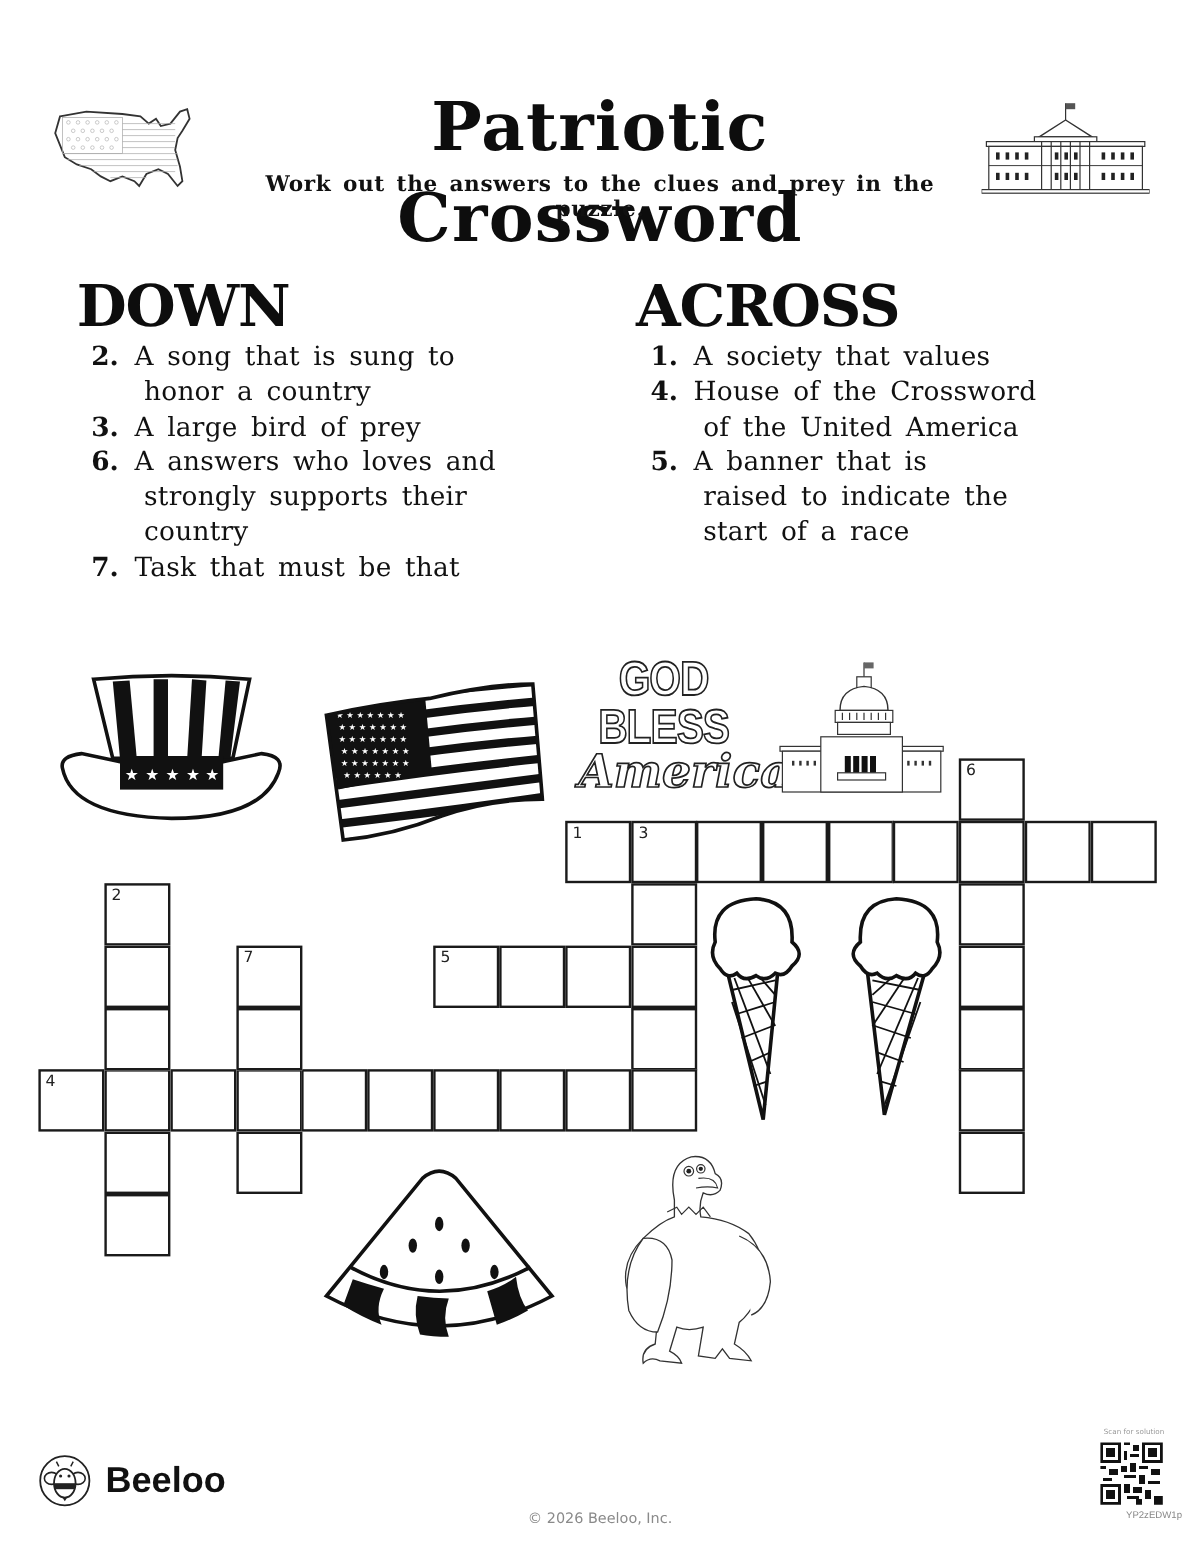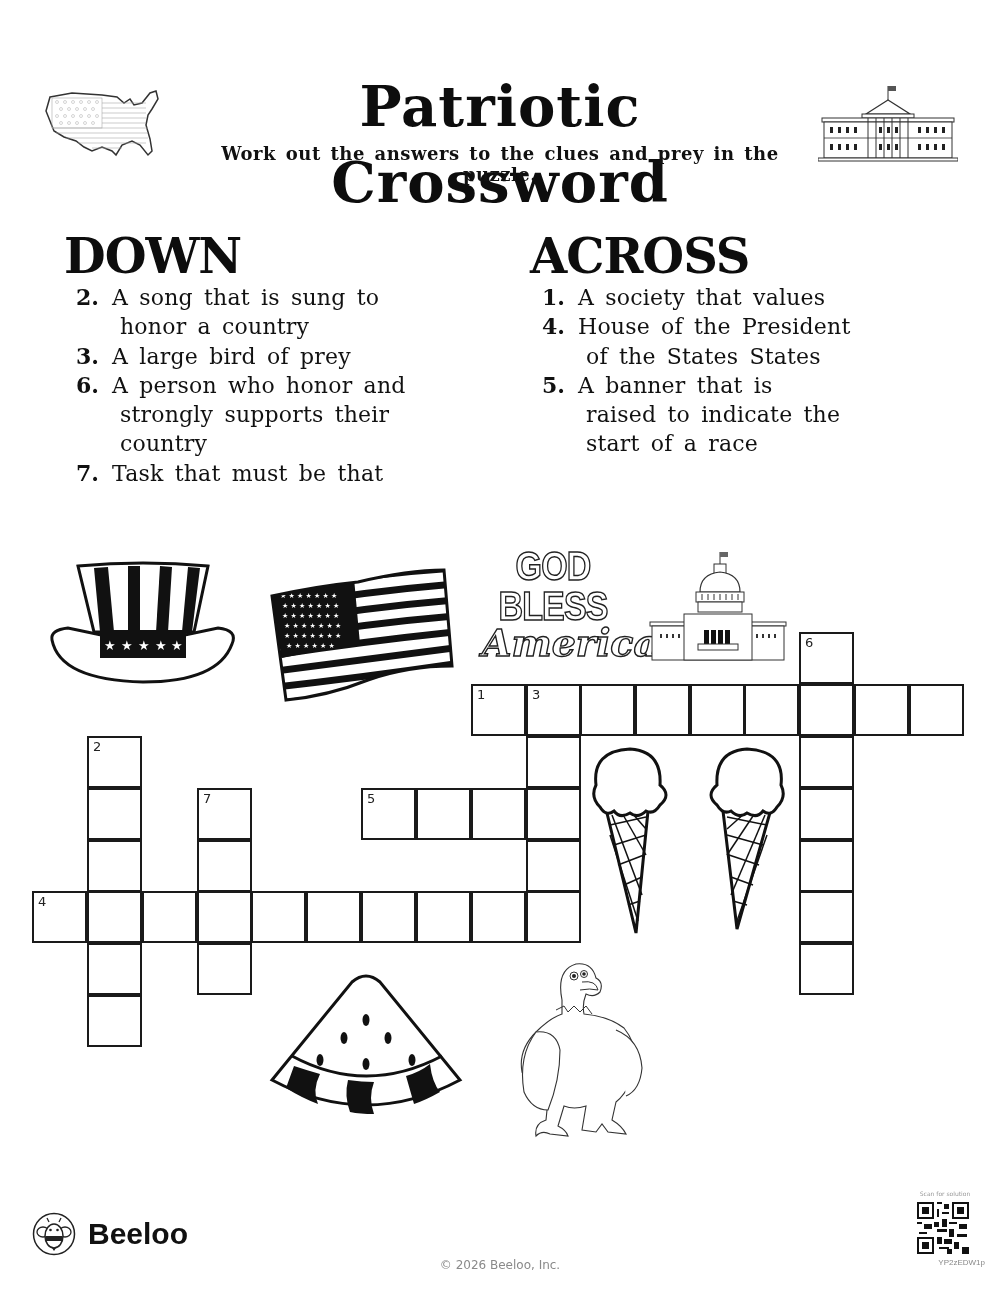--- a/index.html
+++ b/index.html
@@ -145,21 +145,21 @@
         <span style="margin-left:8px;">honor a country</span>
       </span>
     </div>
     <div class="clue">
       <span class="clue-num">3.</span>
       <span class="clue-text">A large bird of prey</span>
     </div>
     <div class="clue">
       <span class="clue-num">6.</span>
       <span class="clue-text">
-        <span>A person who honor and</span><br>
+        <span>A answers who loves and</span><br>
         <span style="margin-left:8px;">strongly supports their</span><br>
         <span style="margin-left:8px;">country</span>
       </span>
     </div>
     <div class="clue">
       <span class="clue-num">7.</span>
       <span class="clue-text">Task that must be that</span>
     </div>
   </div>
 </div>
@@ -169,22 +169,22 @@
   <div class="clue-list" style="margin-top:-1px;padding-left:12px;">
     <div class="clue">
       <span class="clue-num">1.</span>
       <span class="clue-text">
         <span>A society that values</span><br>
       </span>
     </div>
     <div class="clue">
       <span class="clue-num">4.</span>
       <span class="clue-text">
-        <span>House of the President</span><br>
-        <span style="margin-left:8px;">of the States States</span>
+        <span>House of the Crossword</span><br>
+        <span style="margin-left:8px;">of the United America</span>
       </span>
     </div>
     <div class="clue">
       <span class="clue-num">5.</span>
       <span class="clue-text">
         <span>A banner that is</span><br>
         <span style="margin-left:8px;">raised to indicate the</span><br>
         <span style="margin-left:8px;">start of a race</span>
       </span>
     </div>

